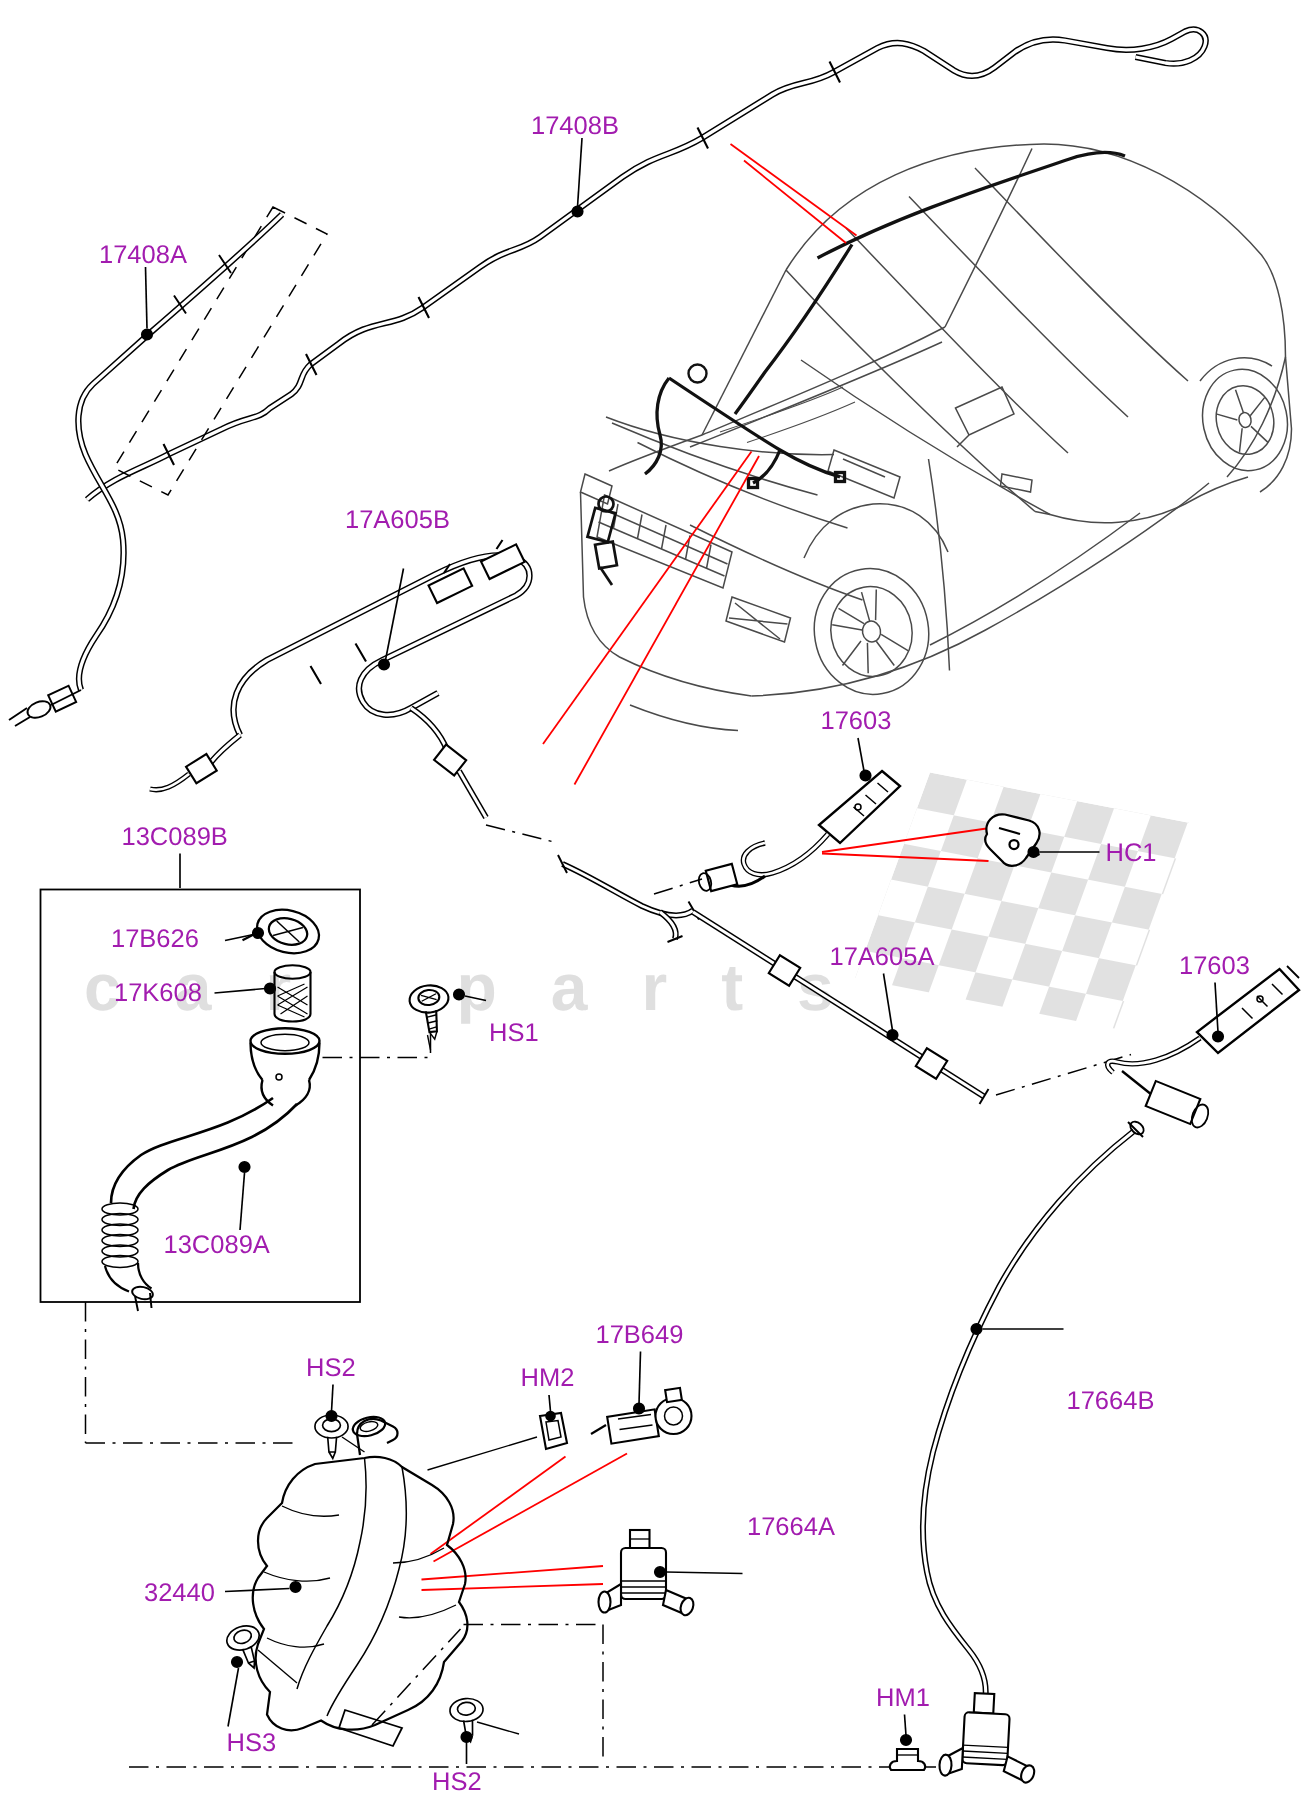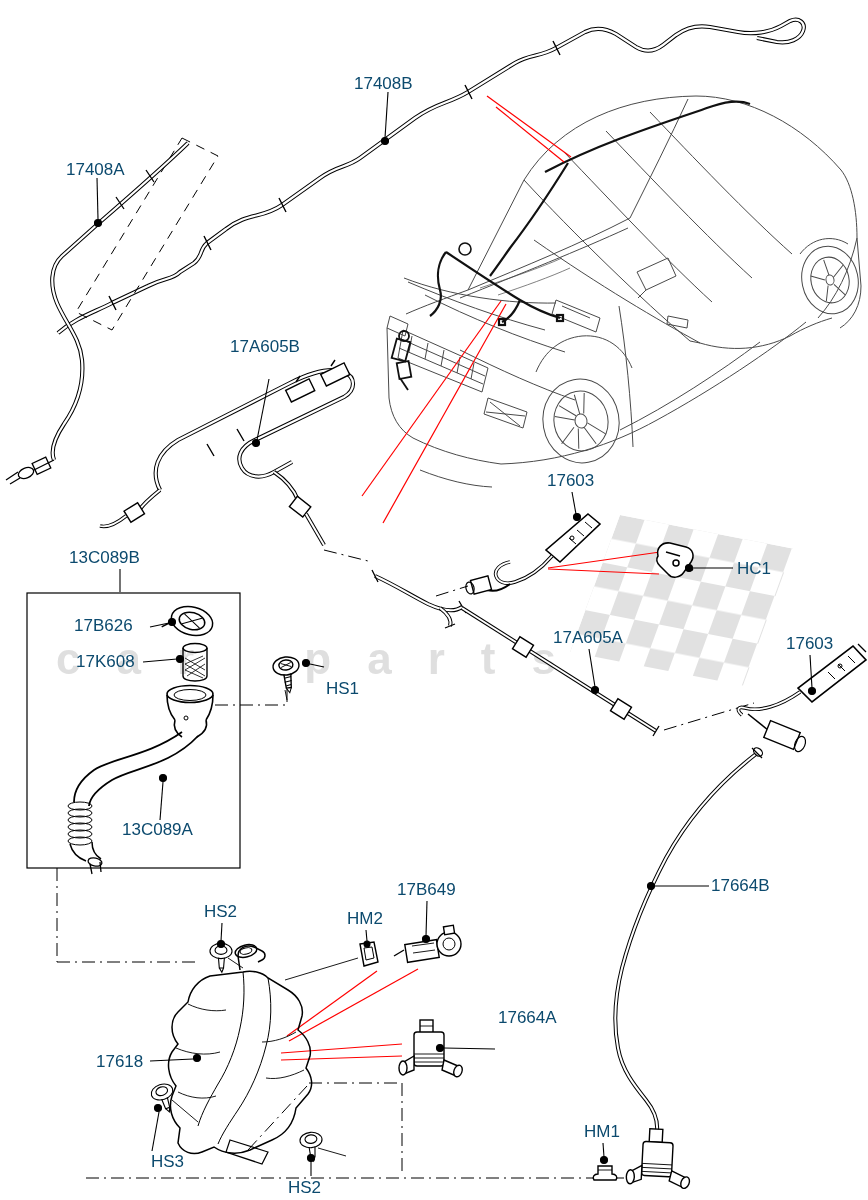--- a/index.html
+++ b/index.html
@@ -4,21 +4,21 @@
 <style>
   html,body{margin:0;padding:0;background:#ffffff;}
   .stage{position:relative;width:868px;height:1200px;background:#fff;overflow:hidden;
          font-family:"Liberation Sans", sans-serif;}
   .wm-brand{position:absolute;left:48px;top:514px;width:560px;
             font-size:106px;font-weight:bold;letter-spacing:-3px;
             color:#d94f4f;opacity:0.30;user-select:none;}
   .wm-tag{position:absolute;left:56px;top:634px;width:560px;
           font-size:44px;font-weight:bold;letter-spacing:36px;word-spacing:26px;
           color:#dcdcdc;opacity:0.9;user-select:none;}
-  .lbl{position:absolute;font-size:17px;color:#0c4a6e;white-space:nowrap;}
+  .lbl{position:absolute;font-size:17px;color:#a21caf;white-space:nowrap;}
   svg{position:absolute;left:0;top:0;}
 </style>
 </head>
 <body>
 
 <div class="stage">
 
   <div class="wm-tag">car parts</div>
 
   <svg width="868" height="1200" viewBox="0 0 868 1200">
@@ -391,29 +391,29 @@
       <path d="M603,1143 L604,1157"></path>
         <circle cx="604" cy="1160" r="3.5"></circle>
     </g>
   </svg>
 
   <div class="lbl" style="left:354px;top:74px">17408B</div>
   <div class="lbl" style="left:66px;top:160px">17408A</div>
   <div class="lbl" style="left:230px;top:337px">17A605B</div>
   <div class="lbl" style="left:547px;top:471px">17603</div>
   <div class="lbl" style="left:737px;top:559px">HC1</div>
-  <div class="lbl" style="left:69px;top:548px">13C089B</div>
+  <div class="lbl" style="left:81px;top:548px">13C089B</div>
   <div class="lbl" style="left:74px;top:616px">17B626</div>
   <div class="lbl" style="left:76px;top:652px">17K608</div>
   <div class="lbl" style="left:326px;top:679px">HS1</div>
   <div class="lbl" style="left:553px;top:628px">17A605A</div>
   <div class="lbl" style="left:786px;top:634px">17603</div>
-  <div class="lbl" style="left:122px;top:820px">13C089A</div>
-  <div class="lbl" style="left:711px;top:876px">17664B</div>
+  <div class="lbl" style="left:109px;top:820px">13C089A</div>
+  <div class="lbl" style="left:711px;top:924px">17664B</div>
   <div class="lbl" style="left:204px;top:902px">HS2</div>
   <div class="lbl" style="left:347px;top:909px">HM2</div>
   <div class="lbl" style="left:397px;top:880px">17B649</div>
-  <div class="lbl" style="left:96px;top:1052px">17618</div>
+  <div class="lbl" style="left:96px;top:1052px">32440</div>
   <div class="lbl" style="left:498px;top:1008px">17664A</div>
   <div class="lbl" style="left:151px;top:1152px">HS3</div>
   <div class="lbl" style="left:288px;top:1178px">HS2</div>
   <div class="lbl" style="left:584px;top:1122px">HM1</div>
 </div>
 
 </body></html>

